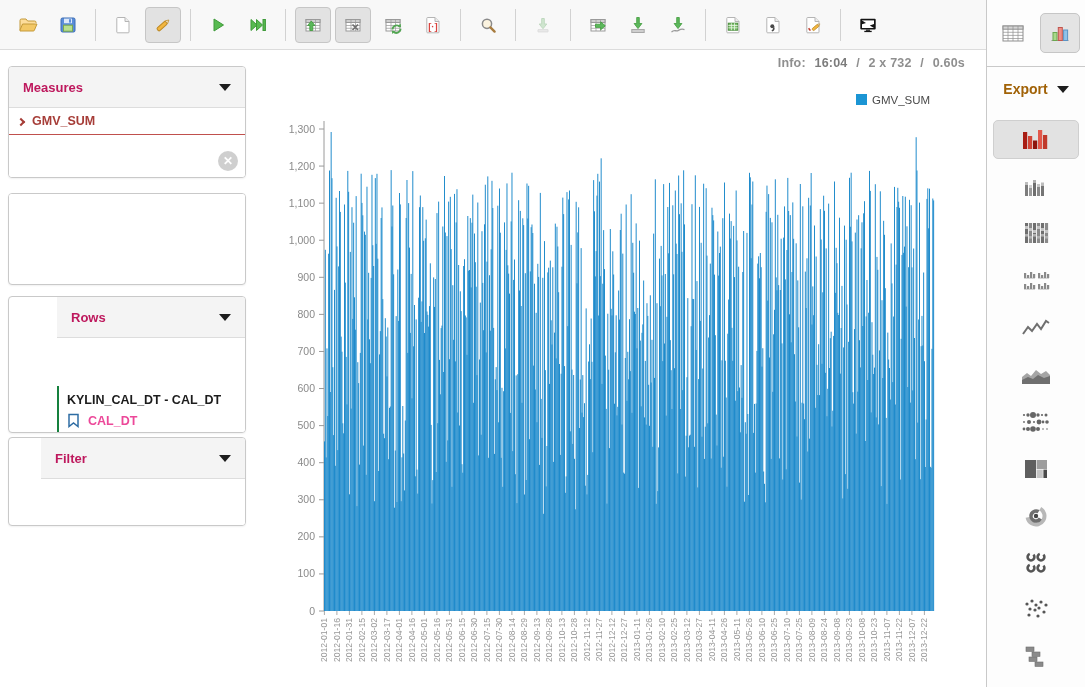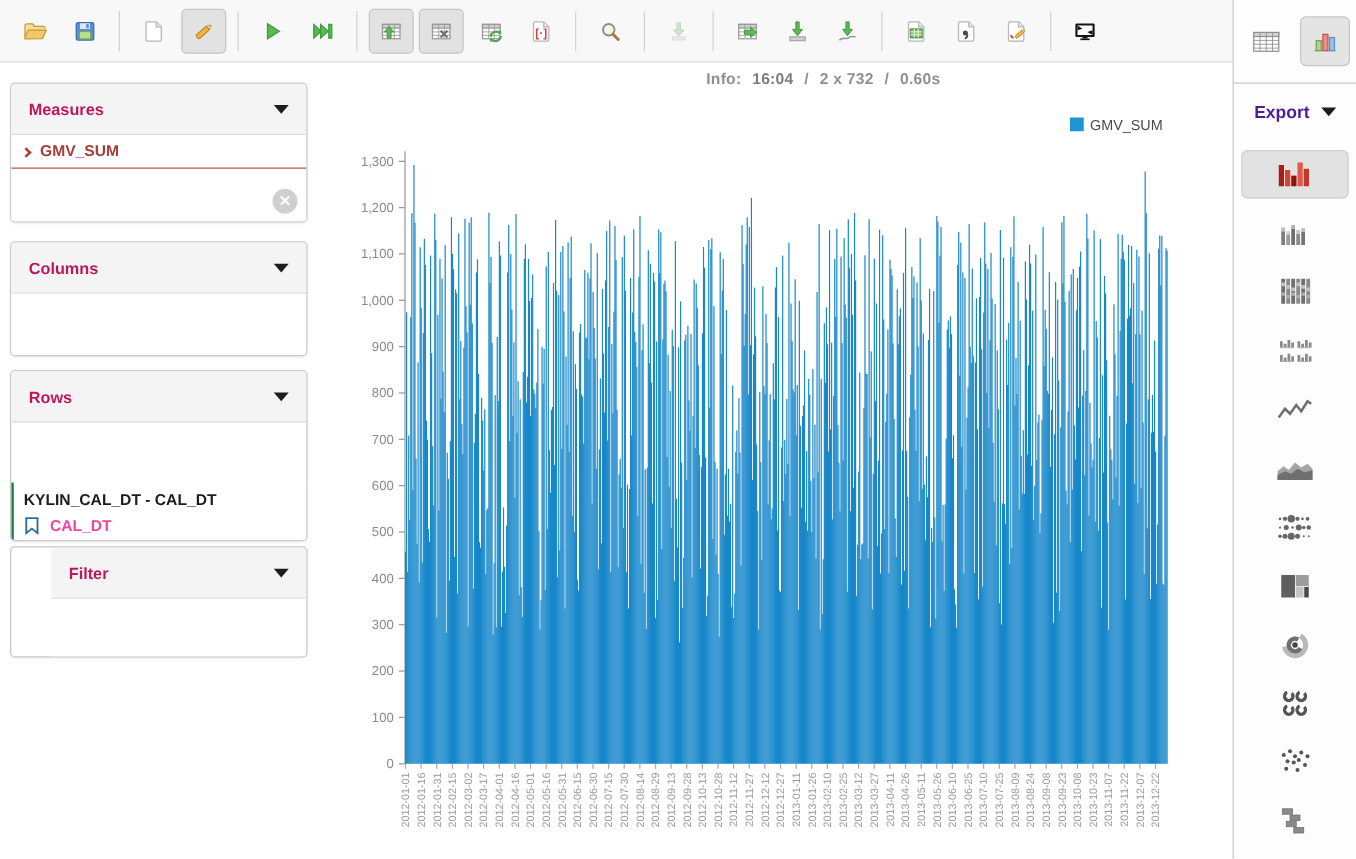--- a/index.html
+++ b/index.html
@@ -26,35 +26,35 @@
   .chev{width:6px;height:6px;border-right:2px solid #a63d38;border-top:2px solid #a63d38;
     transform:rotate(45deg);margin-top:1px;flex:none;}
   .rows-content{border-left:2px solid #15803d;padding:7px 8px 4px 8px;margin-top:48px;}
   .rows-group{font-weight:bold;font-size:12.5px;color:#1c1c1c;margin-bottom:6px;}
   .rows-item{display:flex;align-items:center;gap:8px;color:#ec4899;font-weight:bold;
     font-size:12.5px;cursor:pointer;}
   .close-badge{position:absolute;right:7px;bottom:7px;width:20px;height:20px;border-radius:50%;
     background:#c4c4c4;color:#fff;display:flex;align-items:center;justify-content:center;
     font-size:12px;font-weight:bold;opacity:.8;cursor:pointer;}
   
-  .info{position:absolute;left:560px;top:56px;width:405px;text-align:left;font-size:12.5px;
+  .info{position:absolute;left:560px;top:56px;width:405px;text-align:right;font-size:12.5px;
     font-weight:bold;color:#8f8f8f;letter-spacing:.2px;}
   .info span{margin-left:5px;}
   .info .t{color:#7c7c7c;}
   .chart-wrap{position:absolute;left:268px;top:84px;width:700px;height:603px;}
   
   .rightbar{position:absolute;left:986px;top:0;width:99px;height:687px;background:#fdfdfd;
     border-left:1px solid #c9c9c9;}
   .modes{height:67px;border-bottom:1px solid #c9c9c9;display:flex;align-items:center;
     justify-content:center;gap:7px;}
   .mode-btn{width:40px;height:40px;display:flex;align-items:center;justify-content:center;
     border-radius:5px;border:1px solid transparent;cursor:pointer;}
   .mode-btn.selected{background:#e4e4e4;border:1px solid #c6c6c6;}
   .export-row{display:flex;align-items:center;justify-content:center;gap:9px;margin:14px 0 23px 0;
-    font-weight:bold;font-size:14px;color:#4c1d95;cursor:pointer;}
+    font-weight:bold;font-size:14px;color:#a16207;cursor:pointer;}
   .ct-list{display:flex;flex-direction:column;align-items:center;gap:8px;}
   .ct-item{width:86px;height:39px;display:flex;align-items:center;justify-content:center;
     border-radius:5px;border:1px solid transparent;cursor:pointer;}
   .ct-item.selected{background:#e2e2e2;border:1px solid #cfcfcf;}
 </style>
 </head>
 <body>
 
 <div class="toolbar" id="toolbar">
     <div class="tb-btn">
@@ -220,28 +220,24 @@
   <div class="panel-body" style="height:70px;">
     <div class="measure-item">
       <span class="chev"></span>
       <span>GMV_SUM</span>
     </div>
     <div class="close-badge">✕</div>
   </div>
 </div>
 
 <div class="panel" style="top:193px;height:92px;">
-  <div class="panel-header">
-    <span>Columns</span>
-    <span class="caret"></span>
-  </div>
   <div class="panel-body" style="height:50px;"></div>
 </div>
 
-<div class="panel" style="top:296px;height:137px;">
+<div class="panel" style="top:296px;height:137px;padding-left:48px;">
   <div class="panel-header">
     <span>Rows</span>
     <span class="caret"></span>
   </div>
   <div class="panel-body" style="height:95px;">
     <div class="rows-content">
       <div class="rows-group">KYLIN_CAL_DT - CAL_DT</div>
       <div class="rows-item">
         <svg width="13" height="15" viewBox="0 0 13 15">
           <path d="M2 1.5h9v12l-4.5-3.6L2 13.5z" fill="none" stroke="#2e6da4" stroke-width="1.5"></path>

